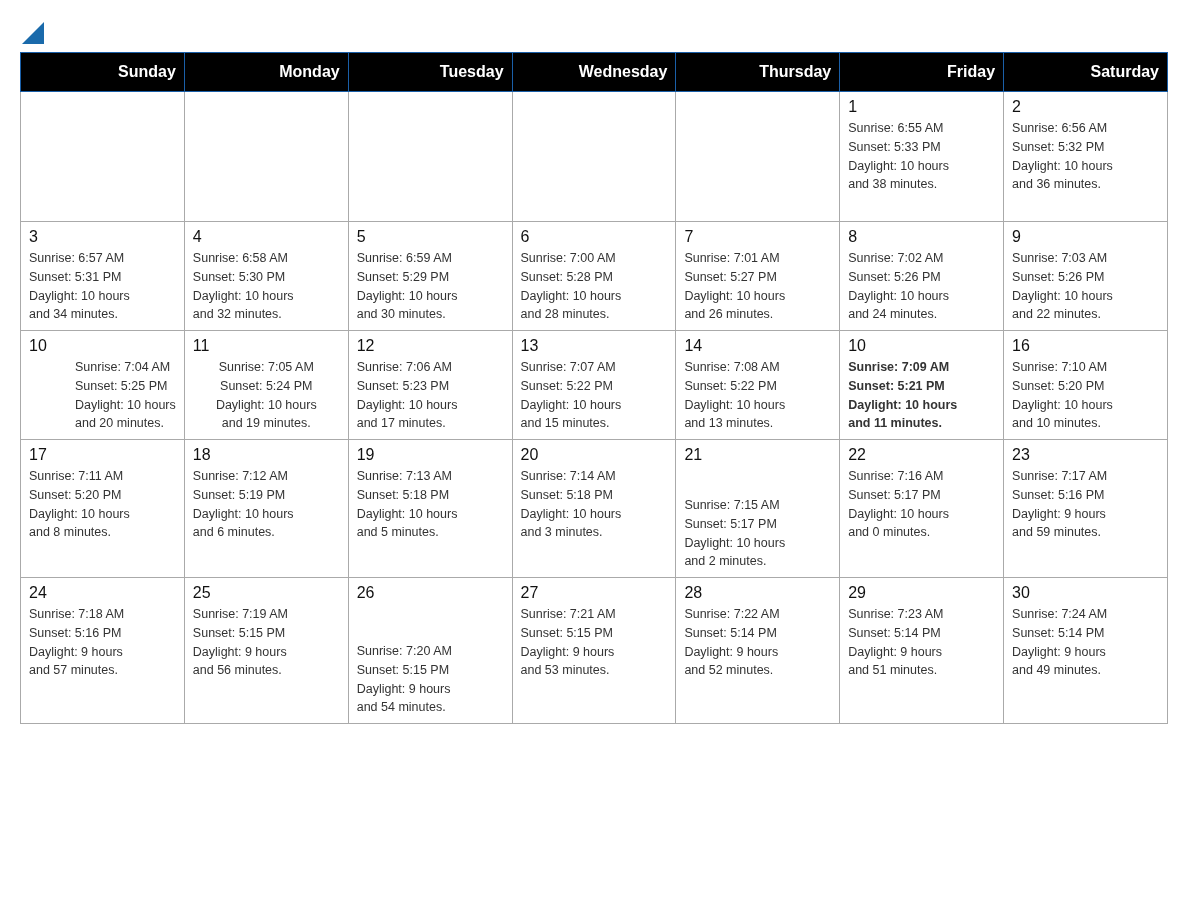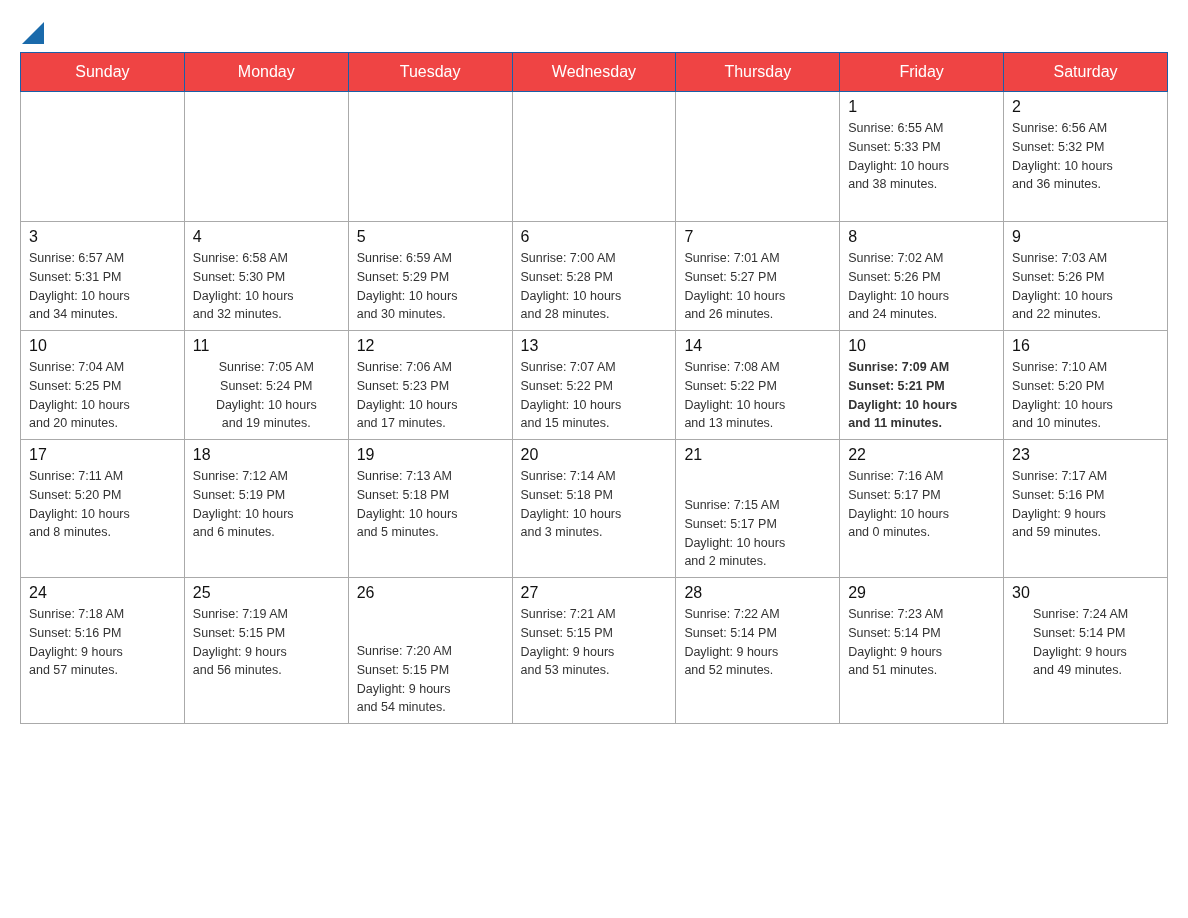--- a/index.html
+++ b/index.html
@@ -47,26 +47,26 @@
       font-size: 20px;
       color: #333;
       margin-top: 4px;
     }
     .calendar {
       width: 100%;
       border-collapse: collapse;
       margin-top: 8px;
     }
     .calendar th {
-      background: #ef4444;
+      background: #000000;
       color: #fff;
       padding: 10px 8px;
       font-size: 16px;
-      font-weight: normal;
-      text-align: center;
+      font-weight: bold;
+      text-align: right;
       border: 1px solid #1a5fa8;
     }
     .calendar td {
       border: 1px solid #aaa;
       vertical-align: top;
       padding: 6px 8px;
       width: calc(100%/7);
       min-height: 110px;
       font-size: 13px;
       color: #222;
@@ -192,21 +192,21 @@
           <span class="day-number">9</span>
           <div class="day-info" style="white-space: pre-line;">Sunrise: 7:03 AM
 Sunset: 5:26 PM
 Daylight: 10 hours
 and 22 minutes.</div>
         </td>
       </tr>
       <tr>
         <td>
           <span class="day-number">10</span>
-          <div class="day-info" style="white-space: pre-line;">Sunrise: 7:04 AM
+          <div class="day-info" style="white-space: pre-line; margin-left: 46px;">Sunrise: 7:04 AM
 Sunset: 5:25 PM
 Daylight: 10 hours
 and 20 minutes.</div>
         </td>
         <td>
           <span class="day-number">11</span>
           <div class="day-info" style="white-space: pre-line; text-align: center;">Sunrise: 7:05 AM
 Sunset: 5:24 PM
 Daylight: 10 hours
 and 19 minutes.</div>
@@ -336,20 +336,20 @@
         </td>
         <td>
           <span class="day-number">29</span>
           <div class="day-info" style="white-space: pre-line;">Sunrise: 7:23 AM
 Sunset: 5:14 PM
 Daylight: 9 hours
 and 51 minutes.</div>
         </td>
         <td>
           <span class="day-number">30</span>
-          <div class="day-info" style="white-space: pre-line; margin-left: 21px;">Sunrise: 7:24 AM
+          <div class="day-info" style="white-space: pre-line;">Sunrise: 7:24 AM
 Sunset: 5:14 PM
 Daylight: 9 hours
 and 49 minutes.</div>
         </td>
       </tr>
     </tbody>
 </table>
 
 </body></html>

